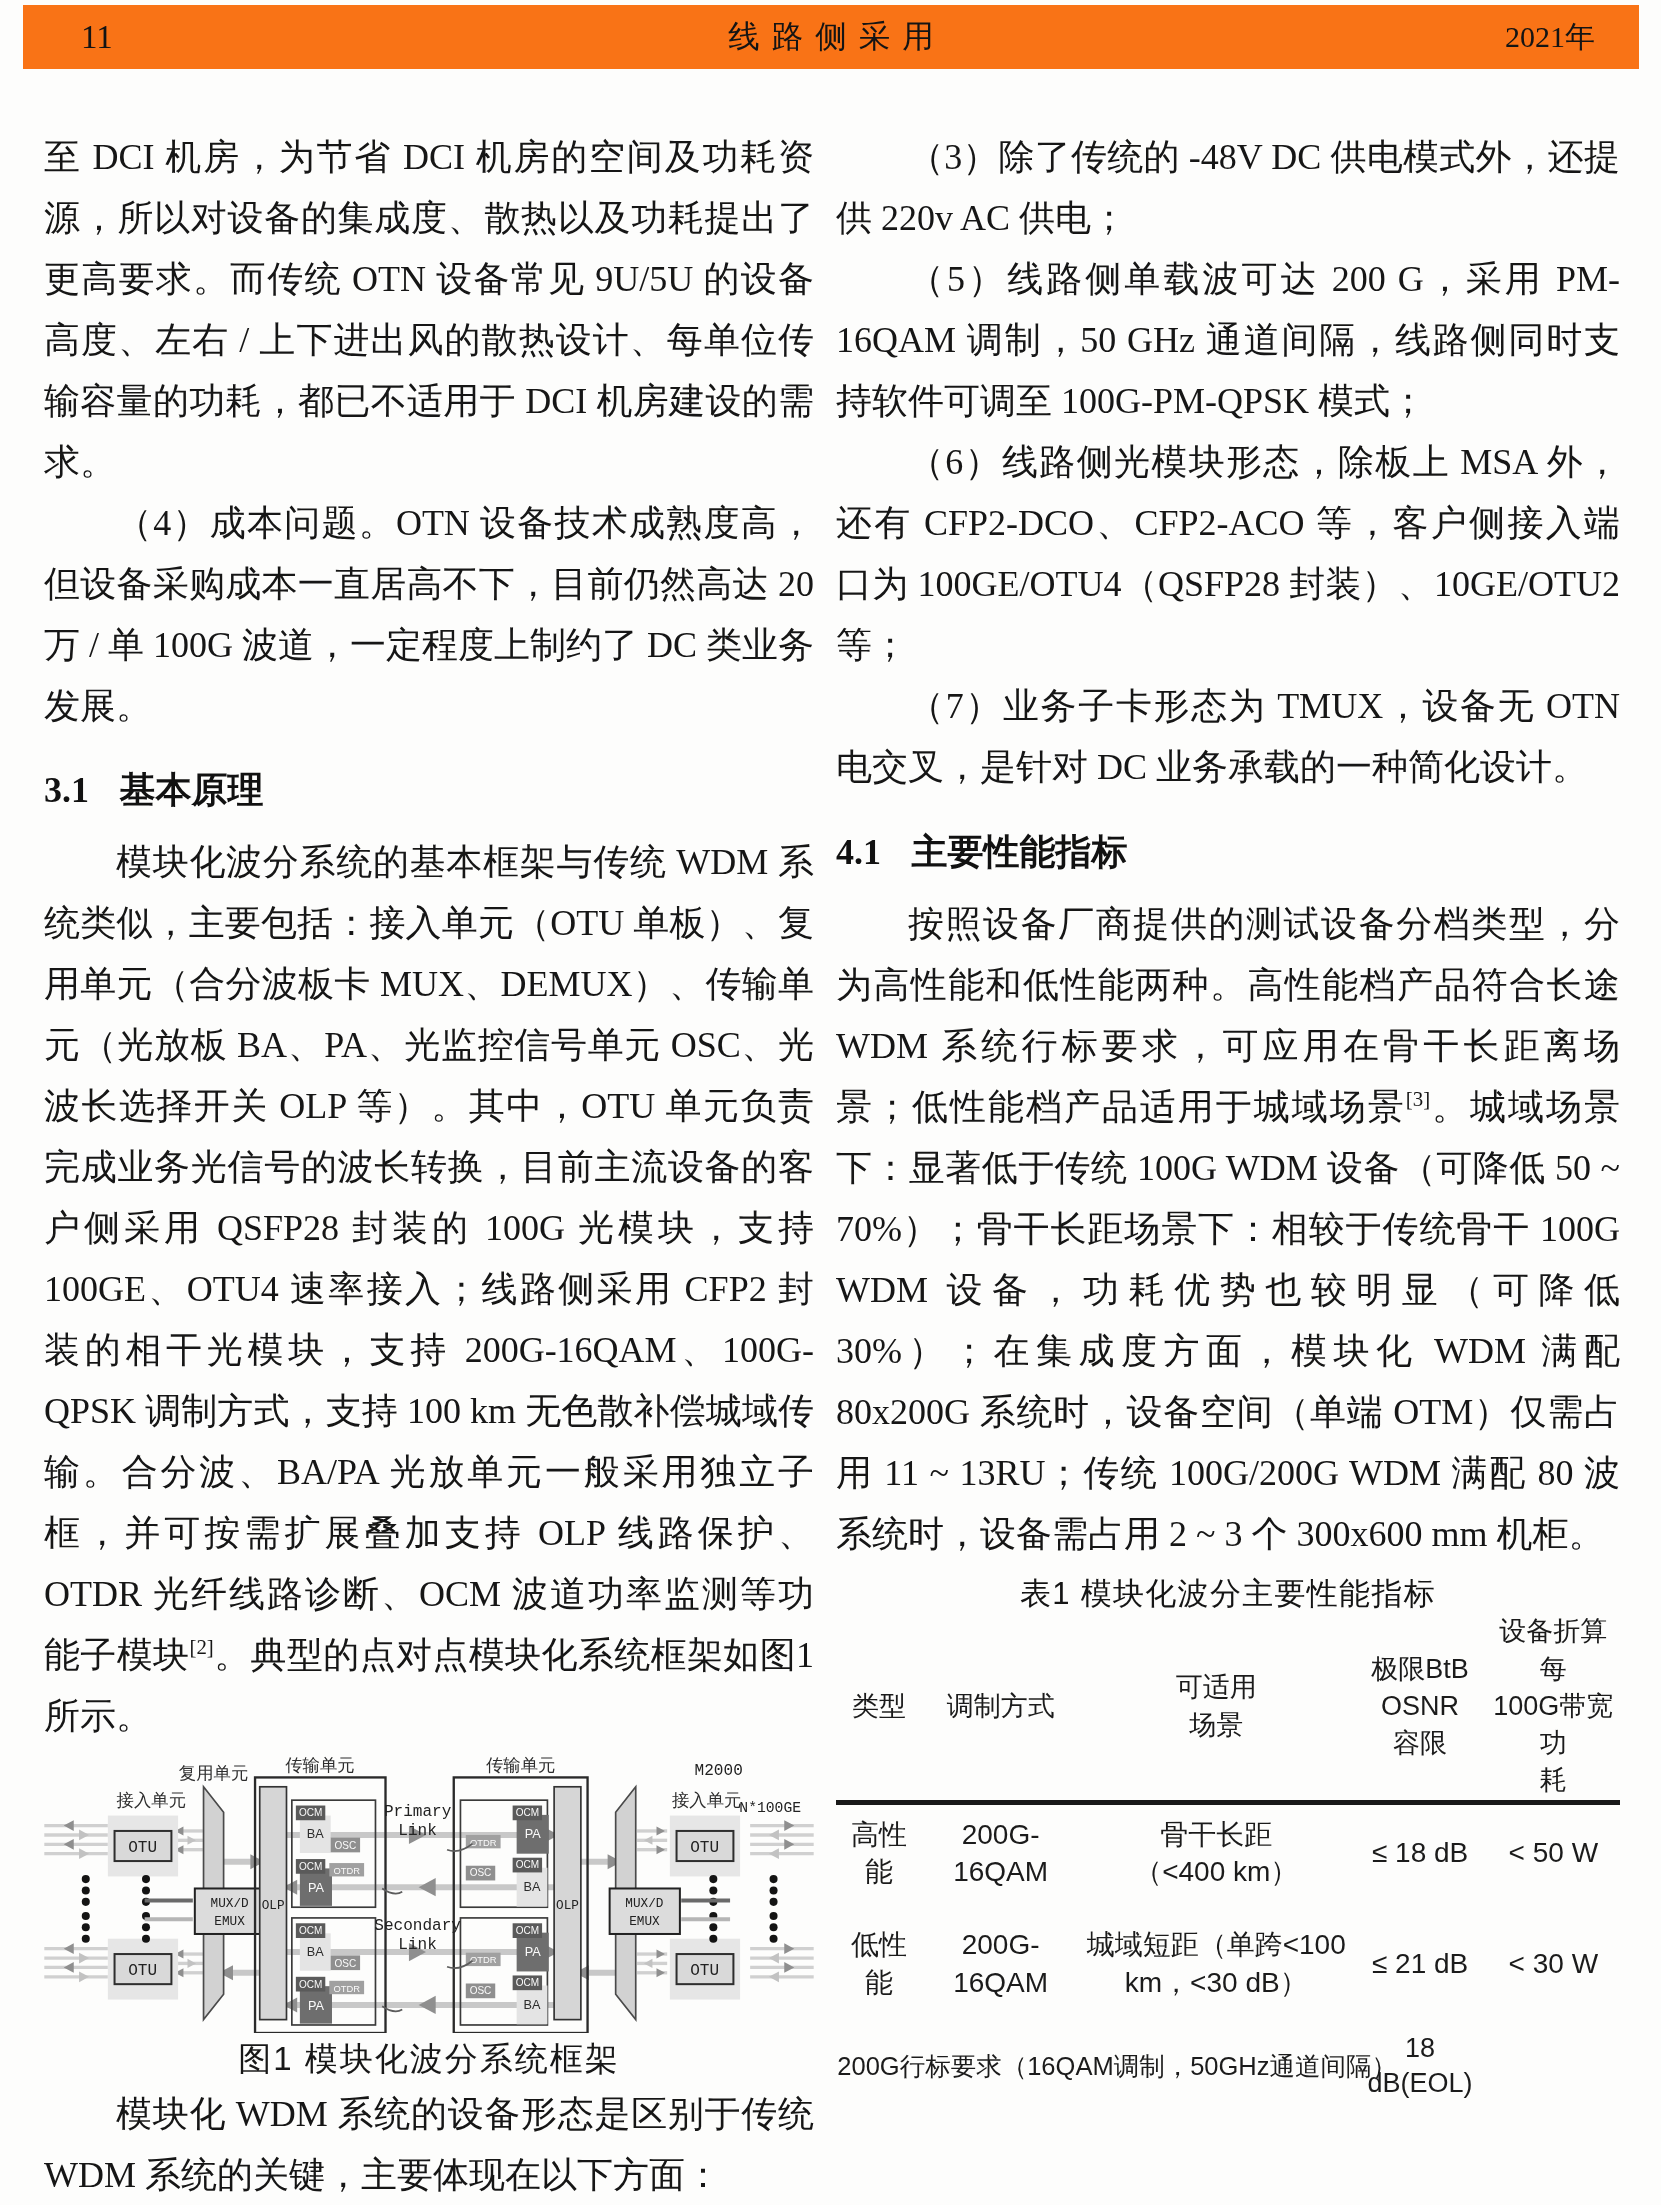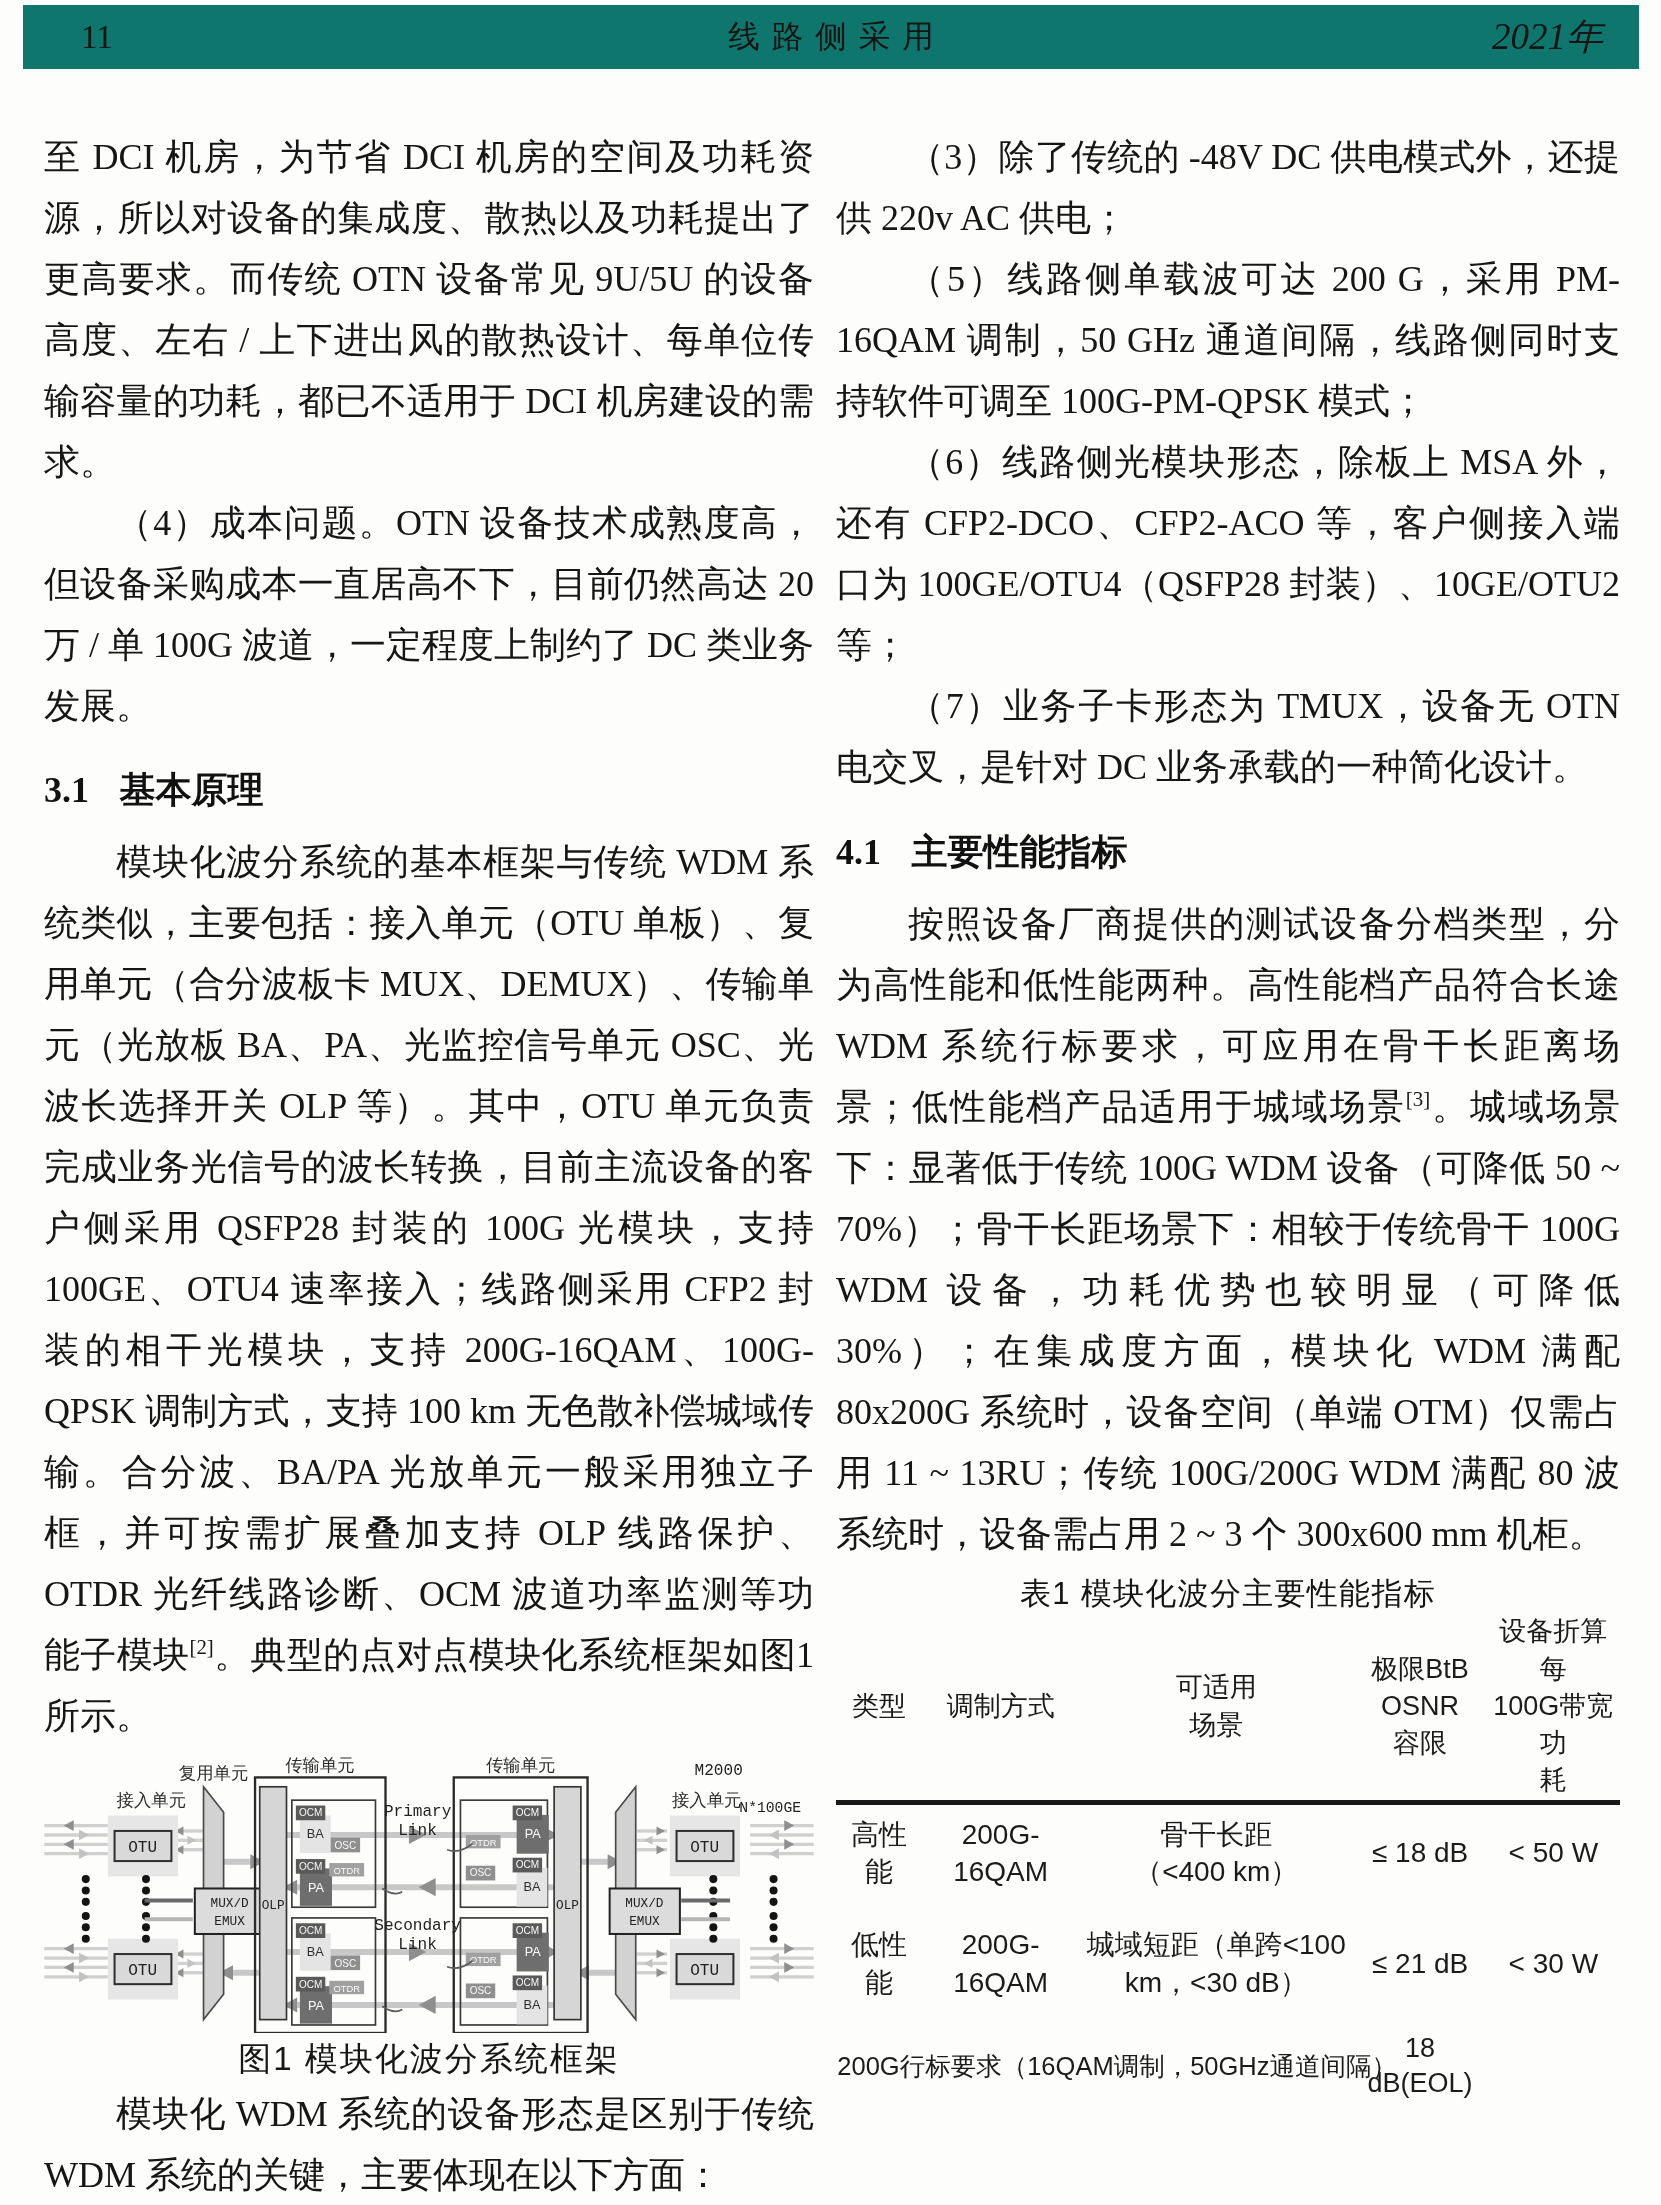--- a/index.html
+++ b/index.html
@@ -4,27 +4,27 @@
 <style>
   * { box-sizing: border-box; }
   html,body { margin:0; padding:0; background:#cfcfcf; }
   .page {
     position:relative; width:1661px; height:2205px; margin:0 auto;
     background:#fdfdfc; overflow:hidden; color:#141414;
   }
   
   .page-header {
     position:absolute; left:23px; top:5.4px; width:1616px; height:64px;
-    background:#0f766e; display:flex; align-items:center;
+    background:#f97316; display:flex; align-items:center;
     font-family:"Liberation Serif","DejaVu Serif",serif;
   }
   .hdr-pagenum { position:absolute; left:58px; font-size:33px; }
   .hdr-title   { position:absolute; left:0; right:0; text-align:center;
                  font-size:31.5px; letter-spacing:0.38em; text-indent:0.38em; }
-  .hdr-year    { position:absolute; right:36px; font-size:37px;font-style:italic; }
+  .hdr-year    { position:absolute; right:44px; font-size:30px; }
 
   
   .col { position:absolute; top:70px; bottom:0; padding-top:57px; }
   .col-left  { left:44px;  width:770px; }
   .col-right { left:836px; width:784px; }
 
   .body {
     margin:0; font-family:"Liberation Serif","DejaVu Serif",serif;
     font-size:36px; line-height:61px; text-align:justify; text-indent:2em;
     color:#161616;

